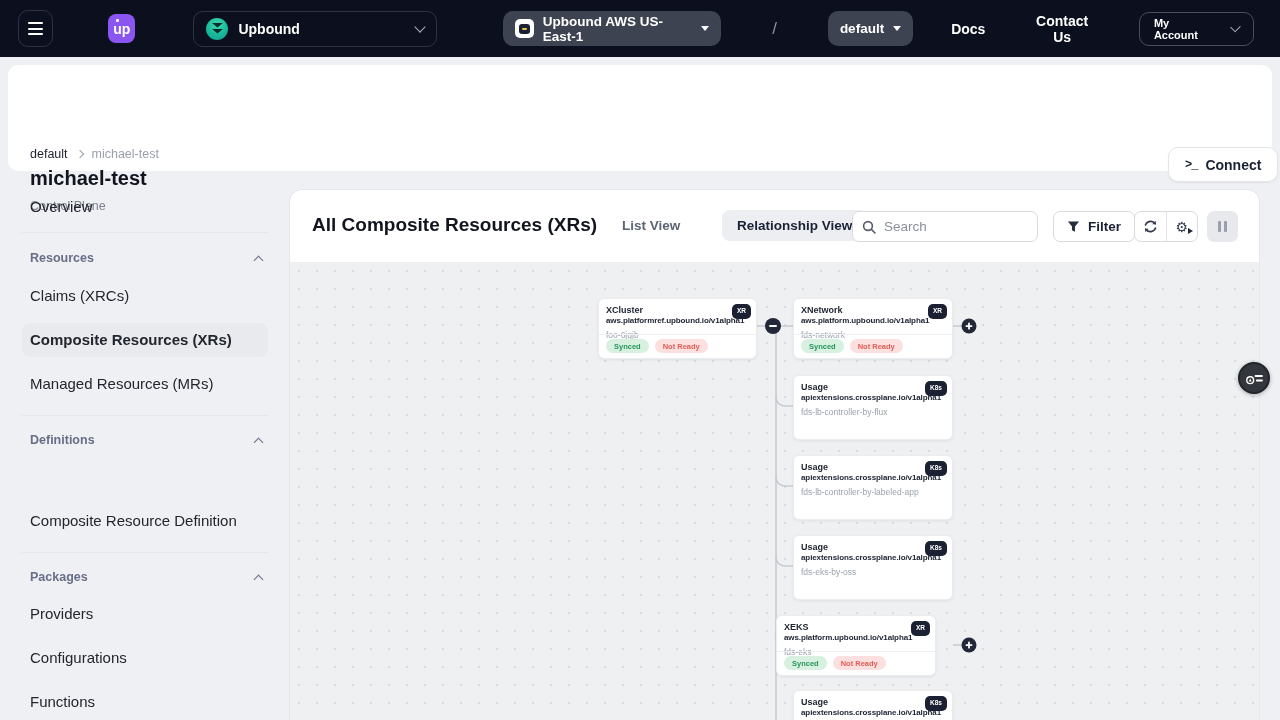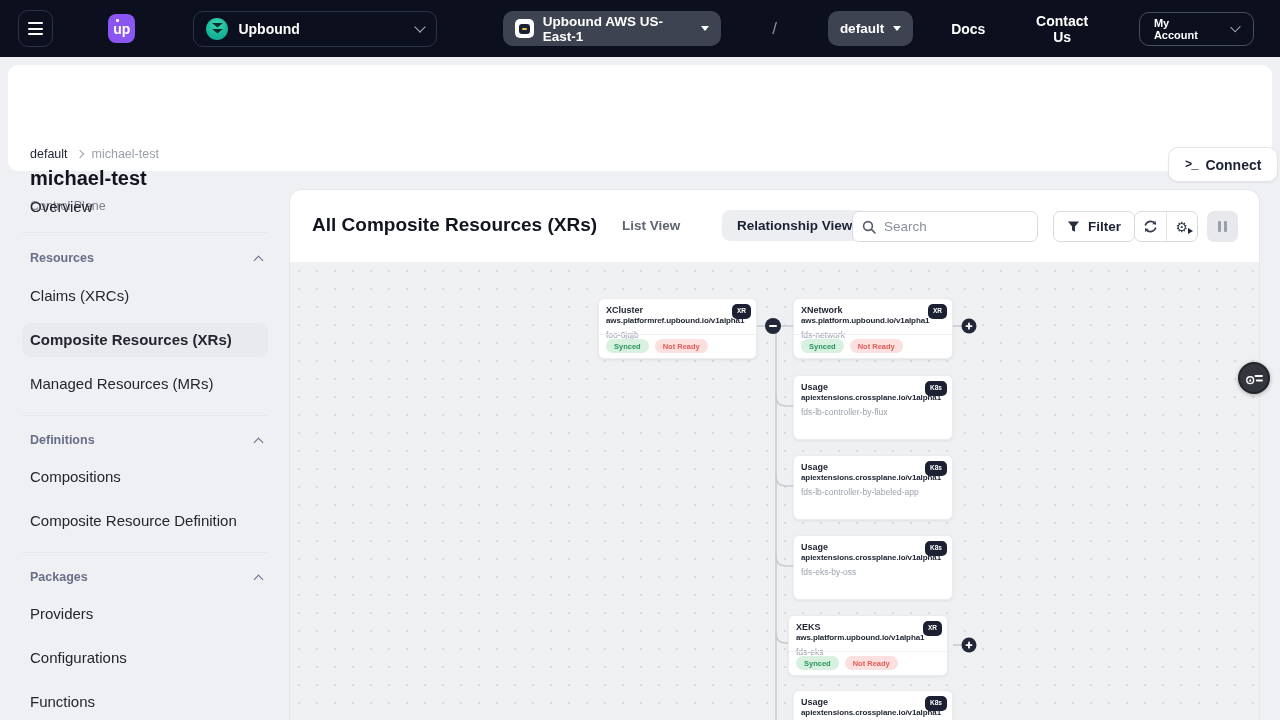--- a/index.html
+++ b/index.html
@@ -185,21 +185,20 @@
     <span class="chev up"></span>
   </div>
   <div class="side-item" style="top:108px">Claims (XRCs)</div>
   <div class="side-item active" style="top:152px">Composite Resources (XRs)</div>
   <div class="side-item" style="top:196px">Managed Resources (MRs)</div>
   <div class="side-div" style="top:244px"></div>
   <div class="side-head" style="top:259px">
     <span>Definitions</span>
     <span class="chev up"></span>
   </div>
-  <div class="side-item" style="top:289px">Compositions</div>
   <div class="side-item" style="top:333px">Composite Resource Definition</div>
   <div class="side-div" style="top:381px"></div>
   <div class="side-head" style="top:396px">
     <span>Packages</span>
     <span class="chev up"></span>
   </div>
   <div class="side-item" style="top:426px">Providers</div>
   <div class="side-item" style="top:470px">Configurations</div>
   <div class="side-item" style="top:514px">Functions</div>
 </div>
@@ -313,21 +312,21 @@
 
     <div class="gnode" style="left:503px;top:273px;width:160px;height:65px">
       <div class="body">
         <div class="nt">Usage</div>
         <div class="napi">apiextensions.crossplane.io/v1alpha1</div>
         <div class="nname">fds-eks-by-oss</div>
       </div>
       <span class="gbadge">K8s</span>
     </div>
 
-    <div class="gnode" style="left:498px;top:353px;width:160px;height:61px">
+    <div class="gnode" style="left:486px;top:353px;width:160px;height:61px">
       <div class="body">
         <div class="nt">XEKS</div>
         <div class="napi">aws.platform.upbound.io/v1alpha1</div>
         <div class="nname">fds-eks</div>
       </div>
       <span class="gbadge">XR</span>
       <div class="gfoot">
         <span class="spill success">Synced</span>
         <span class="spill error">Not Ready</span>
       </div>

